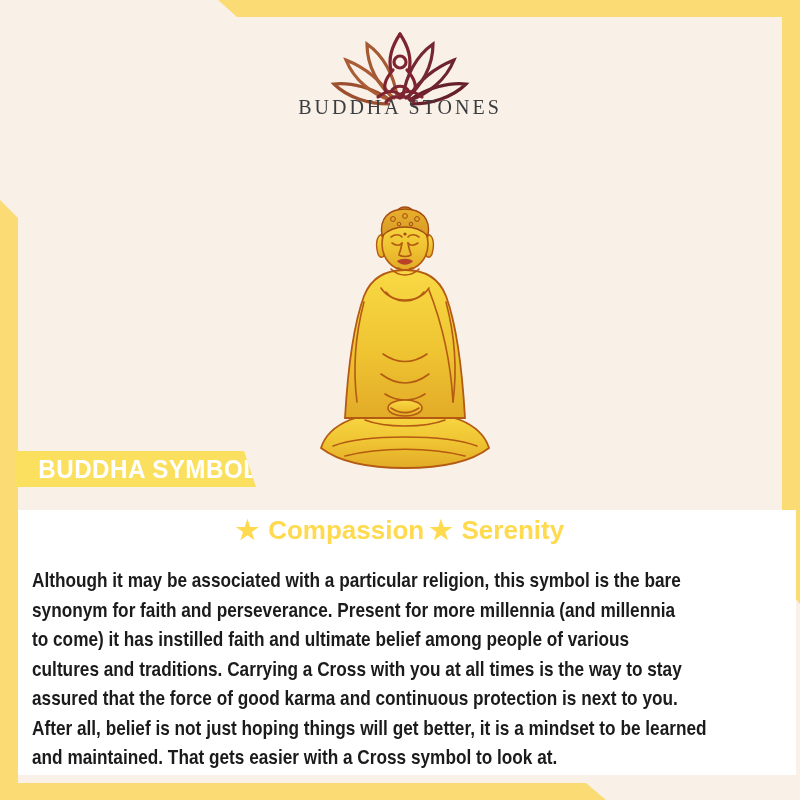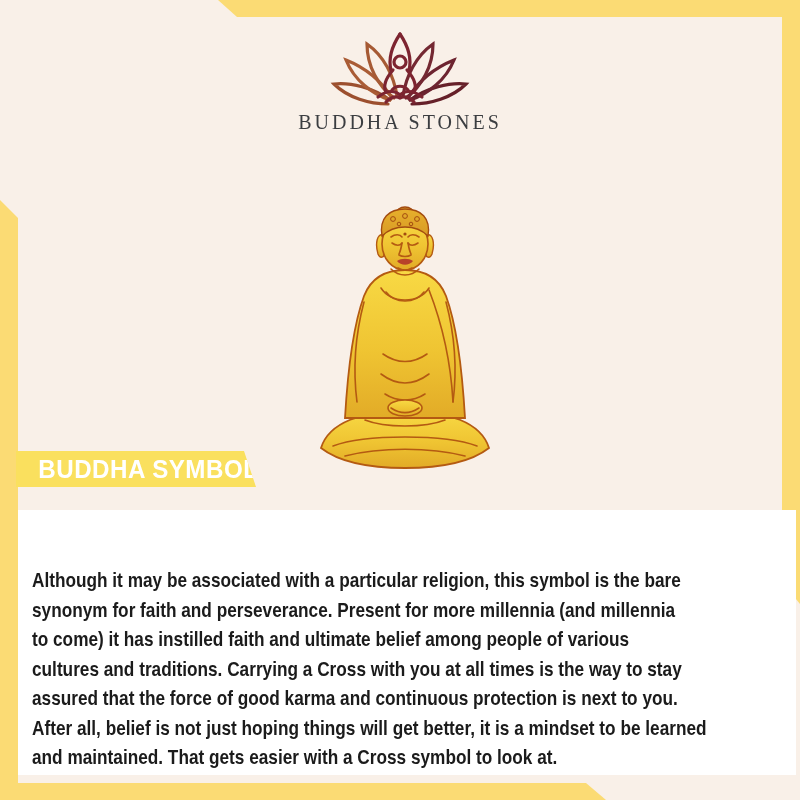--- a/index.html
+++ b/index.html
@@ -14,21 +14,21 @@
     clip-path:polygon(0 0,100% 0,100% 100%,19px 100%);}
   .frame-right{left:782px;top:0;width:18px;height:604px;
     clip-path:polygon(0 0,100% 0,100% 100%,0 582px);}
   .frame-bottom{left:0;top:783px;width:606px;height:17px;
     clip-path:polygon(0 0,586px 0,100% 100%,0 100%);}
   .frame-left{left:0;top:200px;width:18px;height:600px;
     clip-path:polygon(0 0,100% 18px,100% 100%,0 100%);}
 
   
   .logo-art{position:absolute;left:330px;top:28px;width:140px;height:82px;}
-  .wordmark{position:absolute;left:0;top:111px;width:800px;text-align:center;
+  .wordmark{position:absolute;left:0;top:96px;width:800px;text-align:center;
     font-family:"Liberation Serif", serif;font-size:20px;letter-spacing:3px;
     color:#3b3d40;}
 
   
   .heading-band{position:absolute;left:165px;top:142px;width:473px;height:55px;
     background:#ffffff;display:flex;align-items:center;justify-content:center;}
   .heading-text{font-size:37px;font-weight:bold;color:#ffd73e;
     transform:scaleX(0.94);white-space:nowrap;}
 
   
@@ -154,20 +154,23 @@
     <path d="M92 55 C96 52 104 52 108 55 C104 60 96 60 92 55 Z" fill="#b8422a"></path>
     <path class="ln" d="M93 62 C97 65 103 65 107 62"></path>
   </svg>
 
   <div class="banner">
     <span class="banner-text">BUDDHA SYMBOL</span>
   </div>
 
   <div class="panel"></div>
 
+  <div class="traits">
+    <span class="trait"><span class="star">★</span><span>Compassion</span></span><span class="trait"><span class="star">★</span><span>Serenity</span></span>
+  </div>
 
   <div class="paragraph">
     <div class="pline">Although it may be associated with a particular religion, this symbol is the bare</div>
     <div class="pline">synonym for faith and perseverance. Present for more millennia (and millennia</div>
     <div class="pline">to come) it has instilled faith and ultimate belief among people of various</div>
     <div class="pline">cultures and traditions. Carrying a Cross with you at all times is the way to stay</div>
     <div class="pline">assured that the force of good karma and continuous protection is next to you.</div>
     <div class="pline">After all, belief is not just hoping things will get better, it is a mindset to be learned</div>
     <div class="pline">and maintained. That gets easier with a Cross symbol to look at.</div>
   </div>

